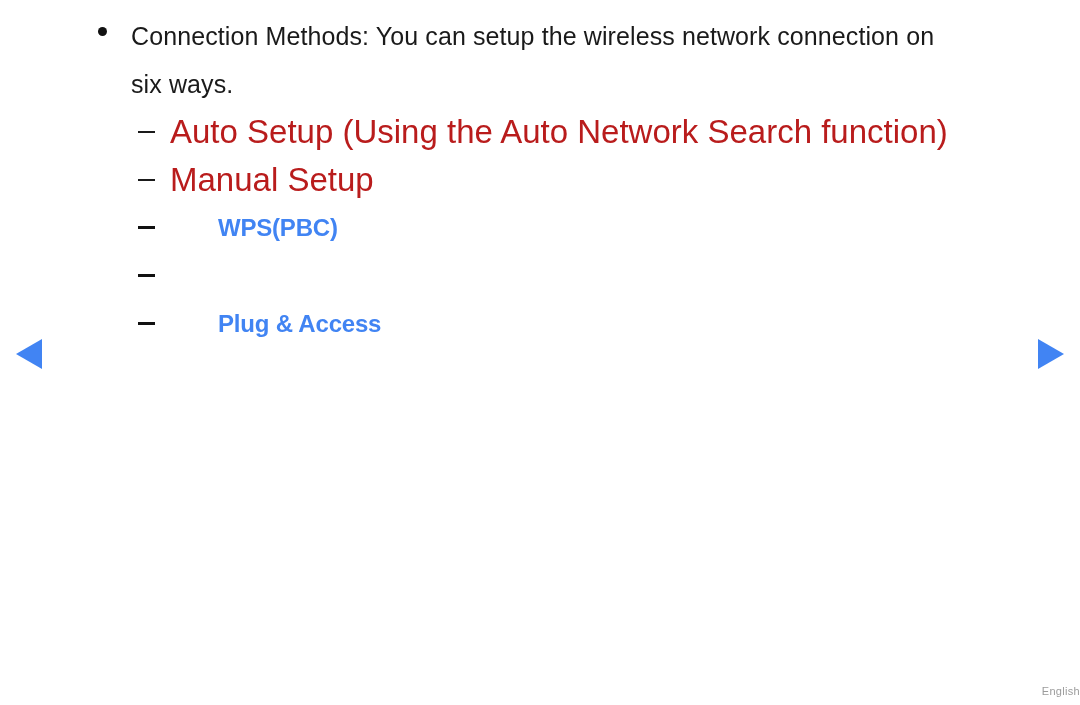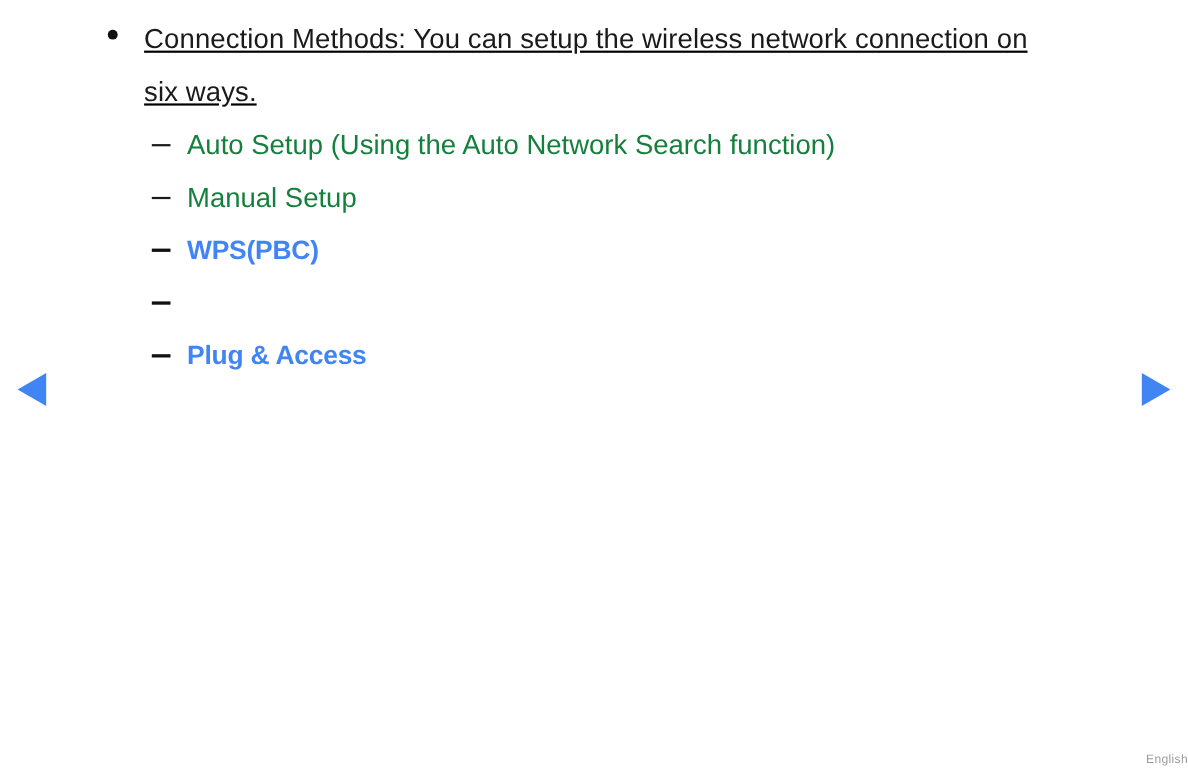--- a/index.html
+++ b/index.html
@@ -44,21 +44,20 @@
     left: 0;
     top: 12px;
     width: 1080px;
   }
 
   .bullet-block {
     position: relative;
     padding-left: 131px;
     padding-right: 118px;
     margin: 0 0 0 0;
-    text-decoration: underline;
   }
 
   .bullet-dot {
     position: absolute;
     left: 98px;
     top: 15px;
     width: 9px;
     height: 9px;
     border-radius: 50%;
     background: #111111;
@@ -92,28 +91,29 @@
     width: 17px;
     height: 2px;
     background: #1a1a1a;
   }
   .sub-item.accent .sub-dash {
     height: 3px;
     top: 22px;
     background: #111111;
   }
   .sub-label {
-    font-size: 25px;
-    color: #15803d;
+    font-size: 33px;
+    color: #b91c1c;
   }
   .sub-item.accent .sub-label {
     color: #4184f3;
     font-weight: bold;
     font-size: 24px;
     letter-spacing: -0.2px;
+    margin-left: 48px;
   }
 
   
   .footer {
     position: absolute;
     left: 0;
     right: 0;
     bottom: 6px;
     text-align: right;
   }

